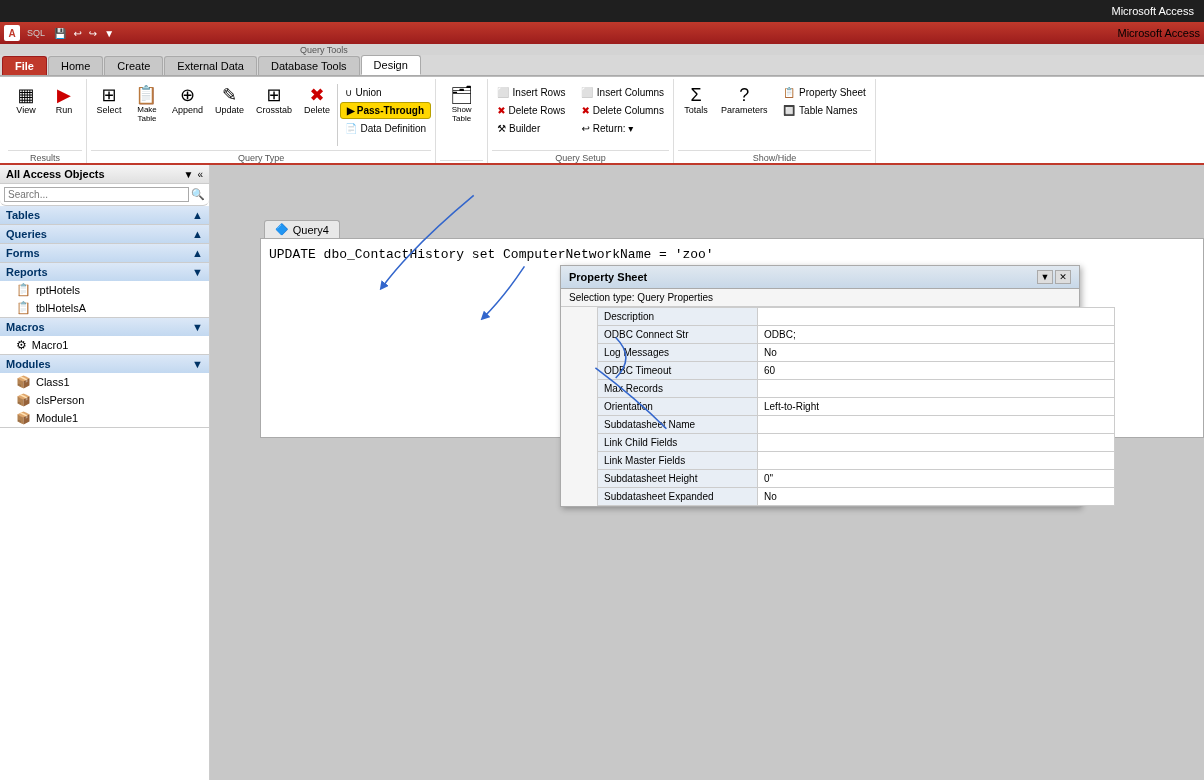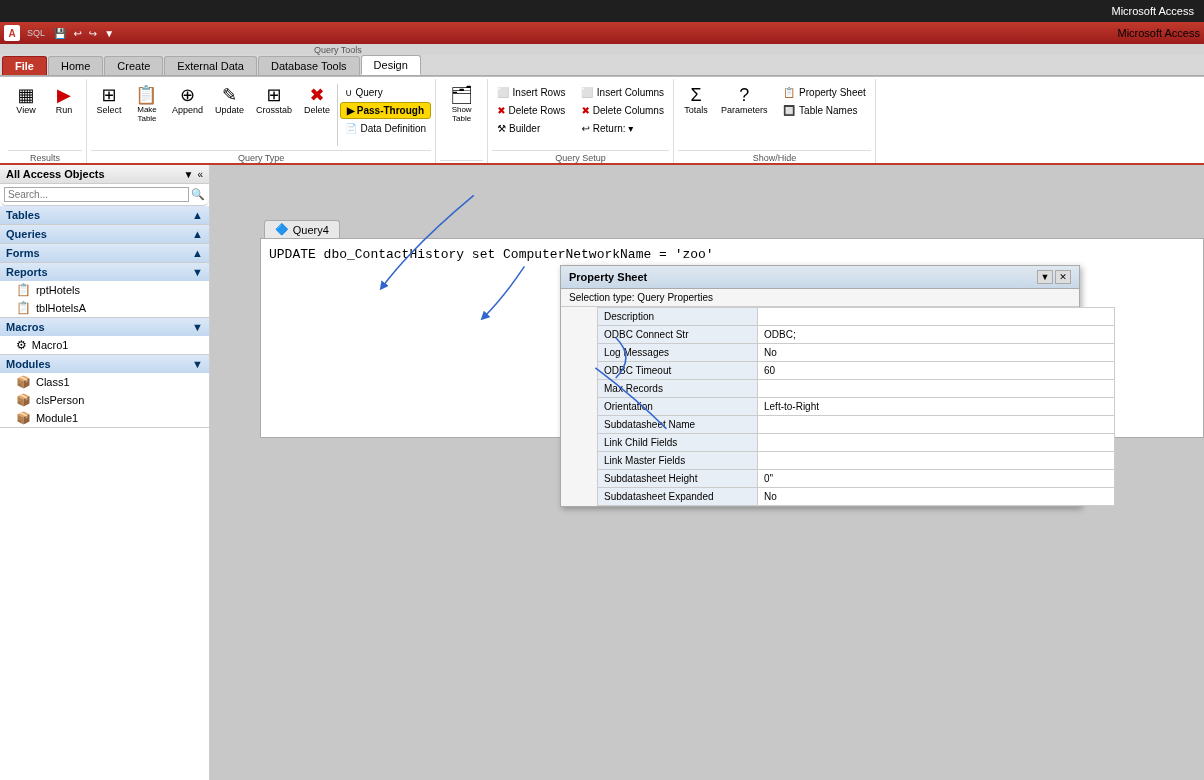--- a/index.html
+++ b/index.html
@@ -336,21 +336,21 @@
     <button class="qa-btn">💾</button>
     <button class="qa-btn">↩</button>
     <button class="qa-btn">↪</button>
     <button class="qa-btn">▼</button>
   </div>
   <span style="flex:1"></span>
   <span class="title-bar-title">Microsoft Access</span>
 </div>
 
 <div style="background:#d4d4d4; border-bottom:1px solid #bbb;">
-  <div style="display:flex; align-items:flex-end; padding-left:16px;text-align:right;">
+  <div style="display:flex; align-items:flex-end; padding-left:2px;text-align:right;">
     <span style="font-size:9px;color:#555;padding:1px 8px 0 8px;margin-left:290px;">Query Tools</span>
   </div>
   <div class="tabs-bar">
     <div class="tab file-tab">File</div>
     <div class="tab">Home</div>
     <div class="tab">Create</div>
     <div class="tab">External Data</div>
     <div class="tab">Database Tools</div>
     <div class="tab active">Design</div>
   </div>
@@ -397,21 +397,21 @@
       </button>
       <button class="ribbon-btn">
         <span class="icon" style="color:#c00;">✖</span>
         <span>Delete</span>
       </button>
       <div class="divider-v"></div>
 
       <div class="small-btn-stack" style="padding-top:2px;">
         <button class="ribbon-btn-small">
           <span>∪</span>
-          <span>Query</span>
+          <span>Union</span>
         </button>
         <button class="ribbon-btn-small pass-through-btn">
           <span>▶</span>
           <span>Pass-Through</span>
         </button>
         <button class="ribbon-btn-small">
           <span>📄</span>
           <span>Data Definition</span>
         </button>
       </div>

